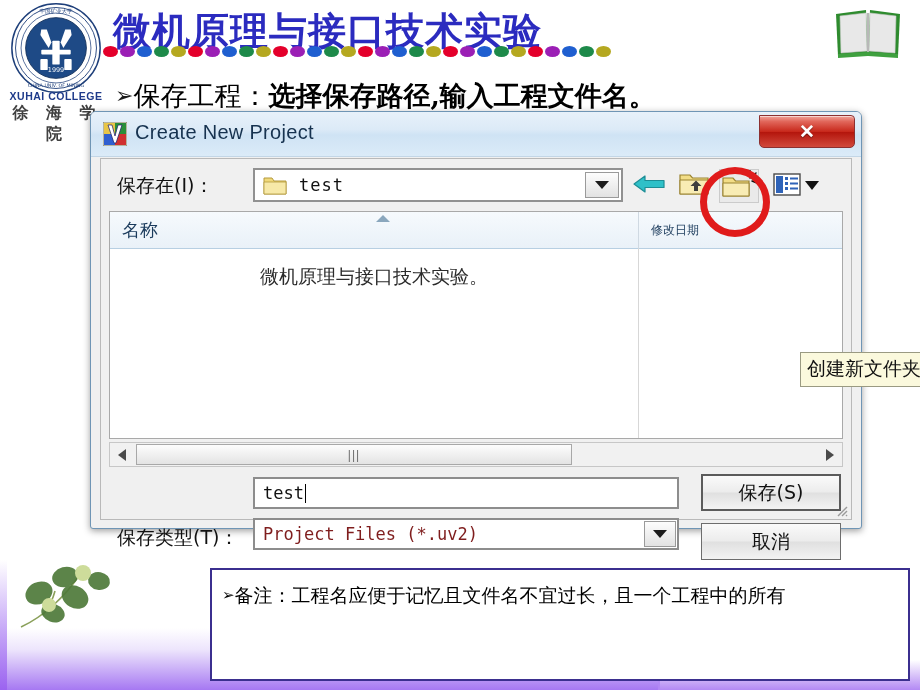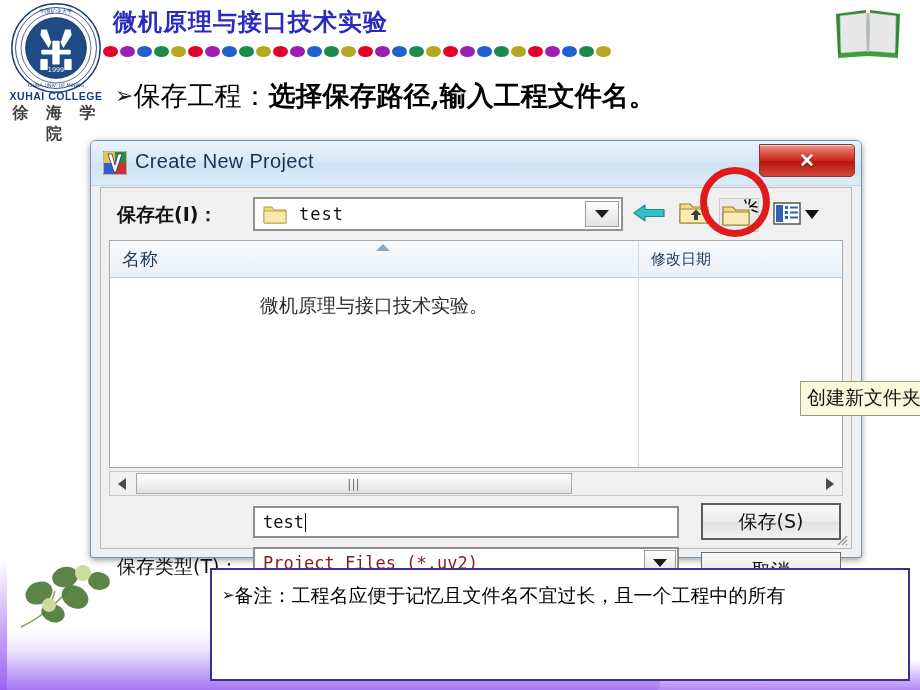--- a/index.html
+++ b/index.html
@@ -26,21 +26,21 @@
   }
   .left-edge{
     position:absolute;left:0;top:560px;width:7px;height:130px;
     background:linear-gradient(to bottom,#ffffff 0%,#c5a6f7 55%,#9b63f0 100%);
   }
 
   
   #header-title{
     position:absolute;left:113px;top:6px;
     font-family:"DejaVu Sans","Liberation Sans",sans-serif;
-    font-size:24px;font-weight:700;color:#2b2bbf;letter-spacing:1px;
+    font-size:38px;font-weight:700;color:#2b2bbf;letter-spacing:1px;
     white-space:nowrap;
   }
   #dots-row{
     position:absolute;left:103px;top:44px;width:455px;height:14px;
     display:flex;align-items:center;
   }
   #dots-row .dot{
     width:15px;height:11px;border-radius:50%;margin-right:2px;flex:0 0 auto;
   }
 
@@ -73,21 +73,21 @@
   }
   #bullet-line .arrow{
     font-family:"DejaVu Sans",sans-serif;font-size:22px;color:#1a1a1a;
     position:relative;top:-2px;
   }
   #bullet-line .b1{font-weight:400;}
   #bullet-line .b2{font-weight:700;}
 
   
   #dialog{
-    position:absolute;left:90px;top:140px;width:772px;height:418px;
+    position:absolute;left:90px;top:111px;width:772px;height:418px;
     background:#f0f0f0;
     border:1px solid #6f95b5;
     border-radius:6px 6px 3px 3px;
     box-shadow:0 2px 7px rgba(0,0,0,.38);
     box-sizing:border-box;
   }
   #titlebar{
     position:relative;height:44px;
     background:linear-gradient(to bottom,#e7f1fa 0%,#dceaf7 40%,#cfe3f4 52%,#dbebf8 100%);
     border-radius:5px 5px 0 0;
@@ -122,21 +122,20 @@
     border:1px solid #b9b9b9;
     box-sizing:border-box;
   }
 
   
   #savein-row{position:absolute;left:0;top:0;width:100%;height:52px;}
   #savein-label{
     position:absolute;left:16px;top:14px;
     font-size:19px;color:#111;
     font-family:"DejaVu Sans","Liberation Sans",sans-serif;
-    font-weight:bold;
   }
   #path-combo{
     position:absolute;left:152px;top:9px;width:370px;height:34px;
     background:#fff;border:2px solid #919191;box-sizing:border-box;
     display:flex;align-items:center;cursor:pointer;
   }
   #path-combo .folder{margin-left:8px;flex:0 0 auto;}
   #path-combo .txt{
     margin-left:12px;font-size:17px;color:#111;letter-spacing:1px;
     font-family:"DejaVu Sans Mono","Liberation Mono",monospace;
@@ -178,21 +177,21 @@
   #col-name .lbl{margin-left:12px;font-size:18px;color:#1b3b5c;font-family:"DejaVu Sans",sans-serif;}
   #sort-arrow{
     position:absolute;left:266px;top:3px;
     width:0;height:0;border-left:7px solid transparent;border-right:7px solid transparent;
     border-bottom:7px solid #8aa7bd;
   }
   #col-modified{
     position:absolute;left:529px;top:0;right:0;height:100%;
     display:flex;align-items:center;cursor:pointer;
   }
-  #col-modified .lbl{margin-left:12px;font-size:15px;color:#1b3b5c;font-family:"DejaVu Sans",sans-serif;}
+  #col-modified .lbl{margin-left:12px;font-size:12px;color:#1b3b5c;font-family:"DejaVu Sans",sans-serif;}
   #empty-msg{
     position:absolute;left:0;top:52px;width:528px;text-align:center;
     font-size:19px;color:#2b2b2b;font-family:"DejaVu Sans",sans-serif;
   }
   #vert-divider{
     position:absolute;left:528px;top:36px;bottom:0;width:1px;background:#d7d7d7;
   }
 
   
   #tooltip{

